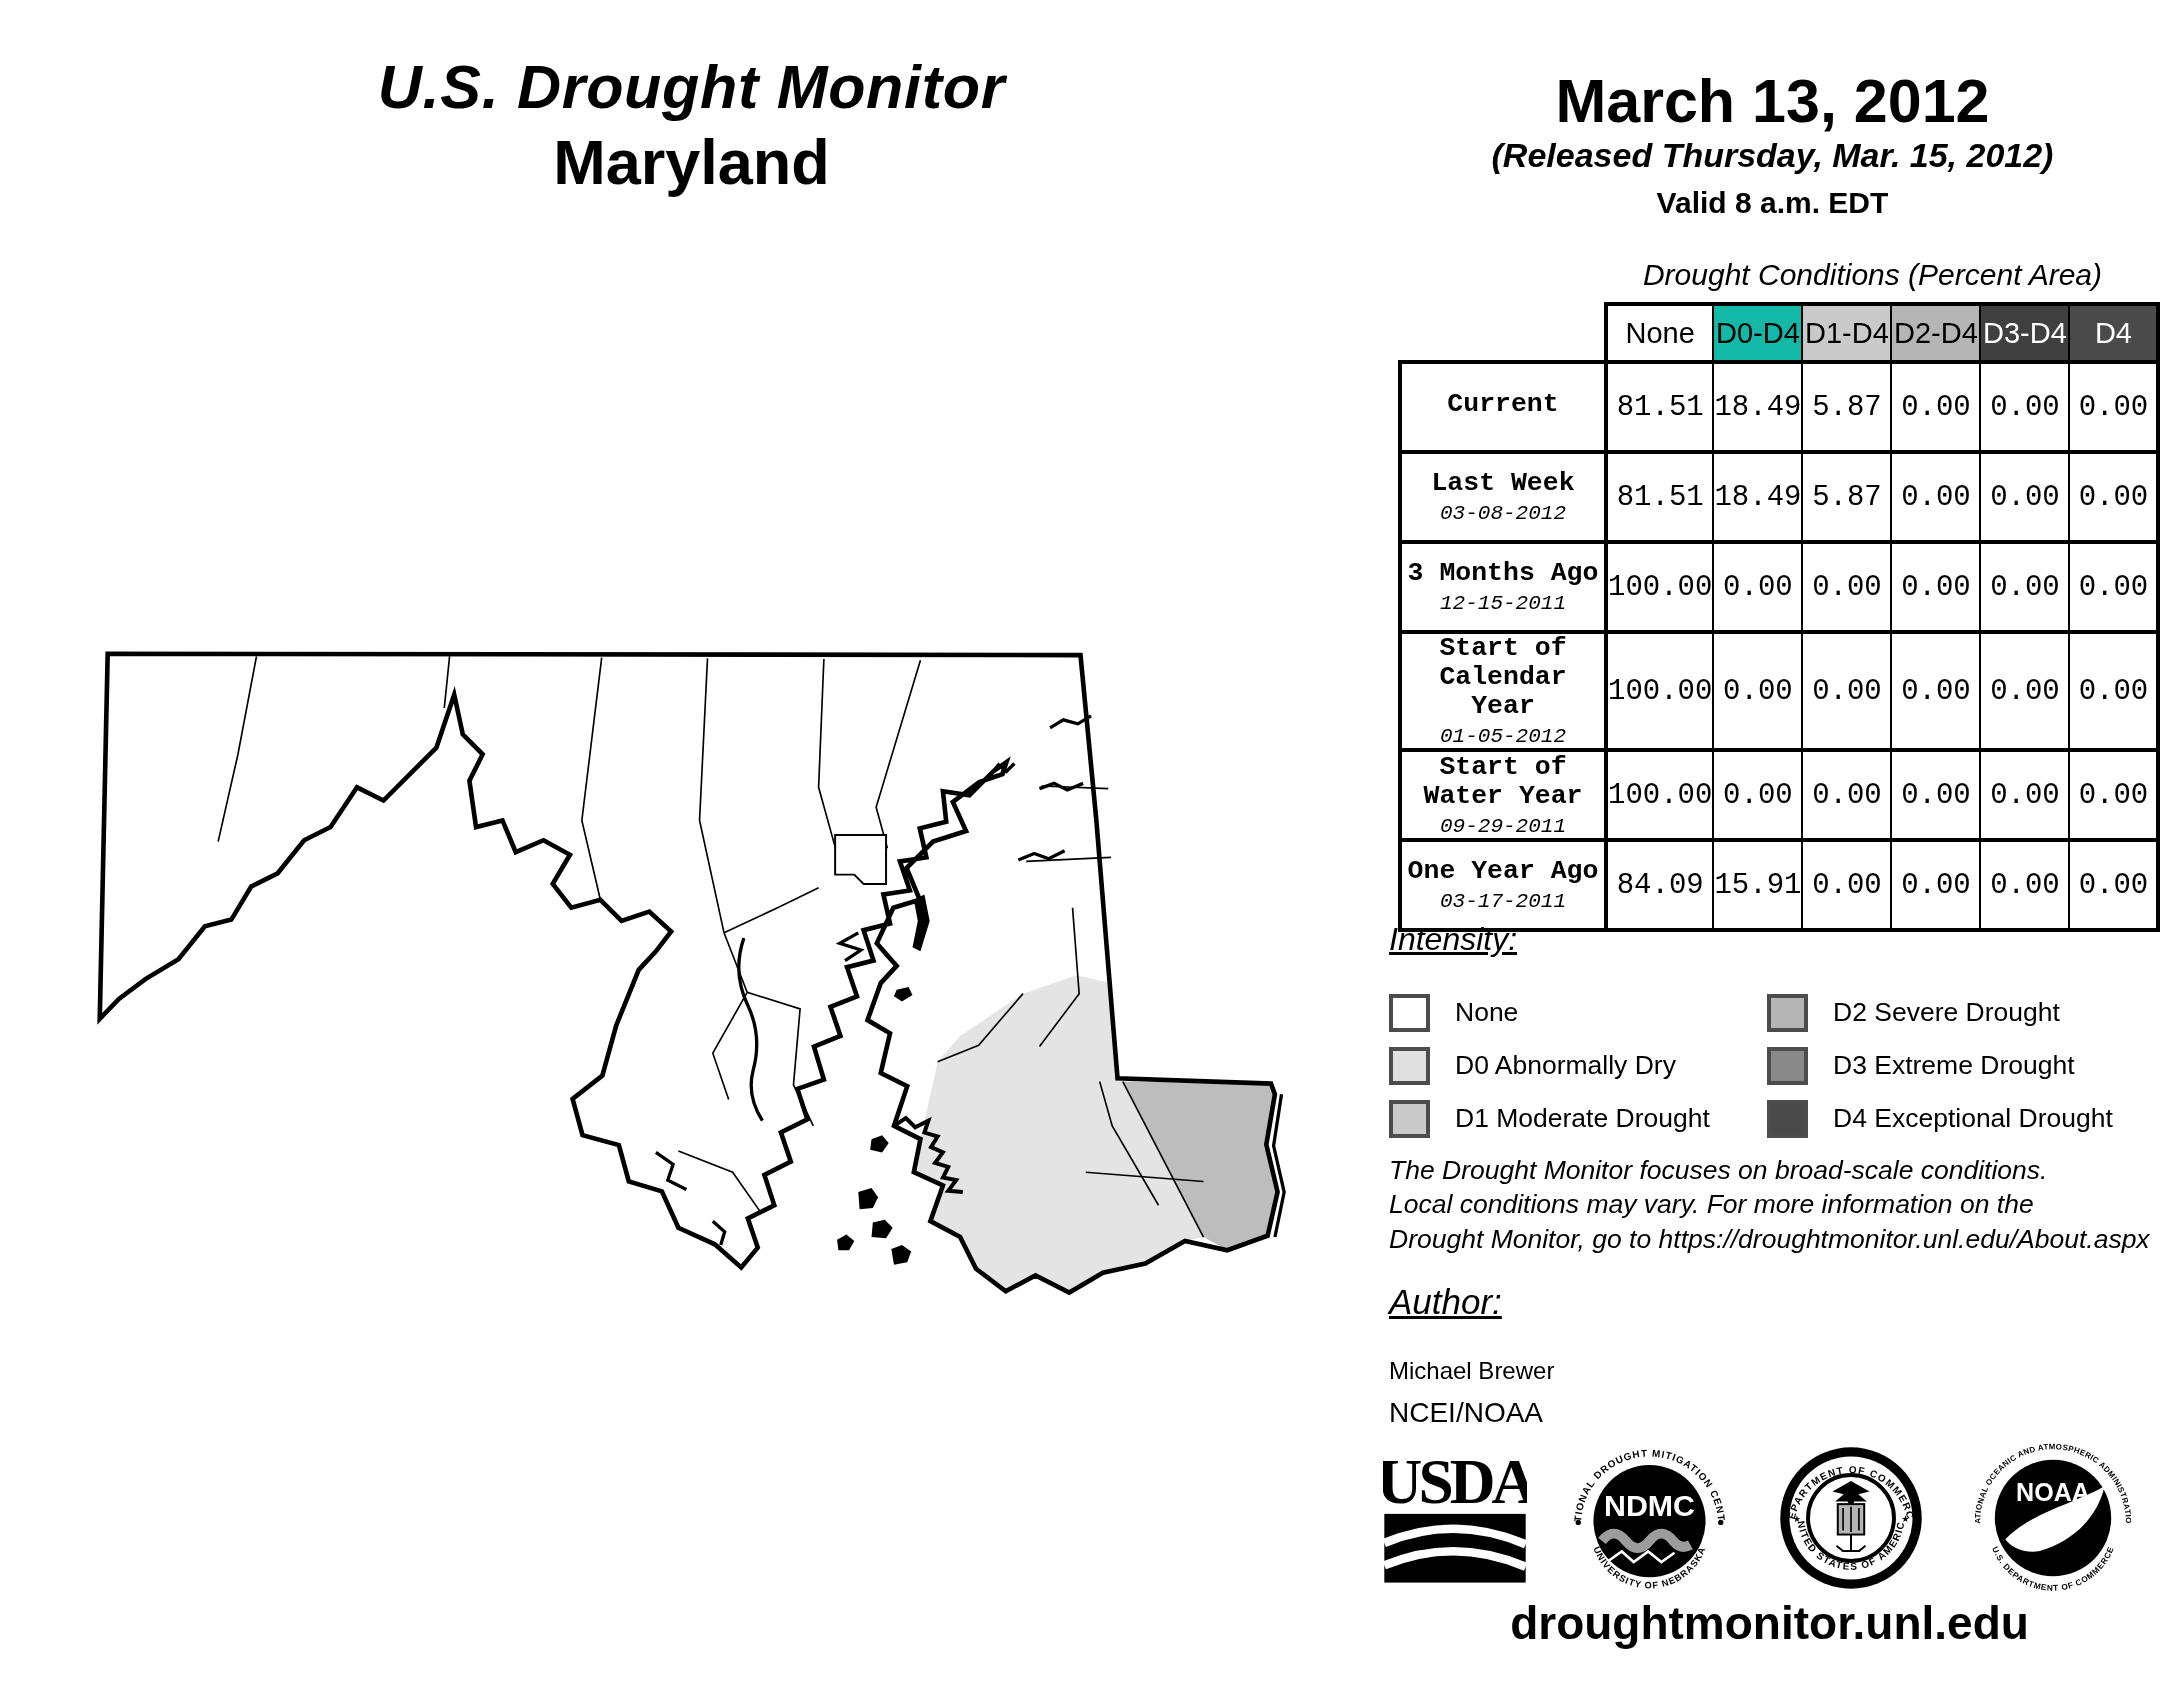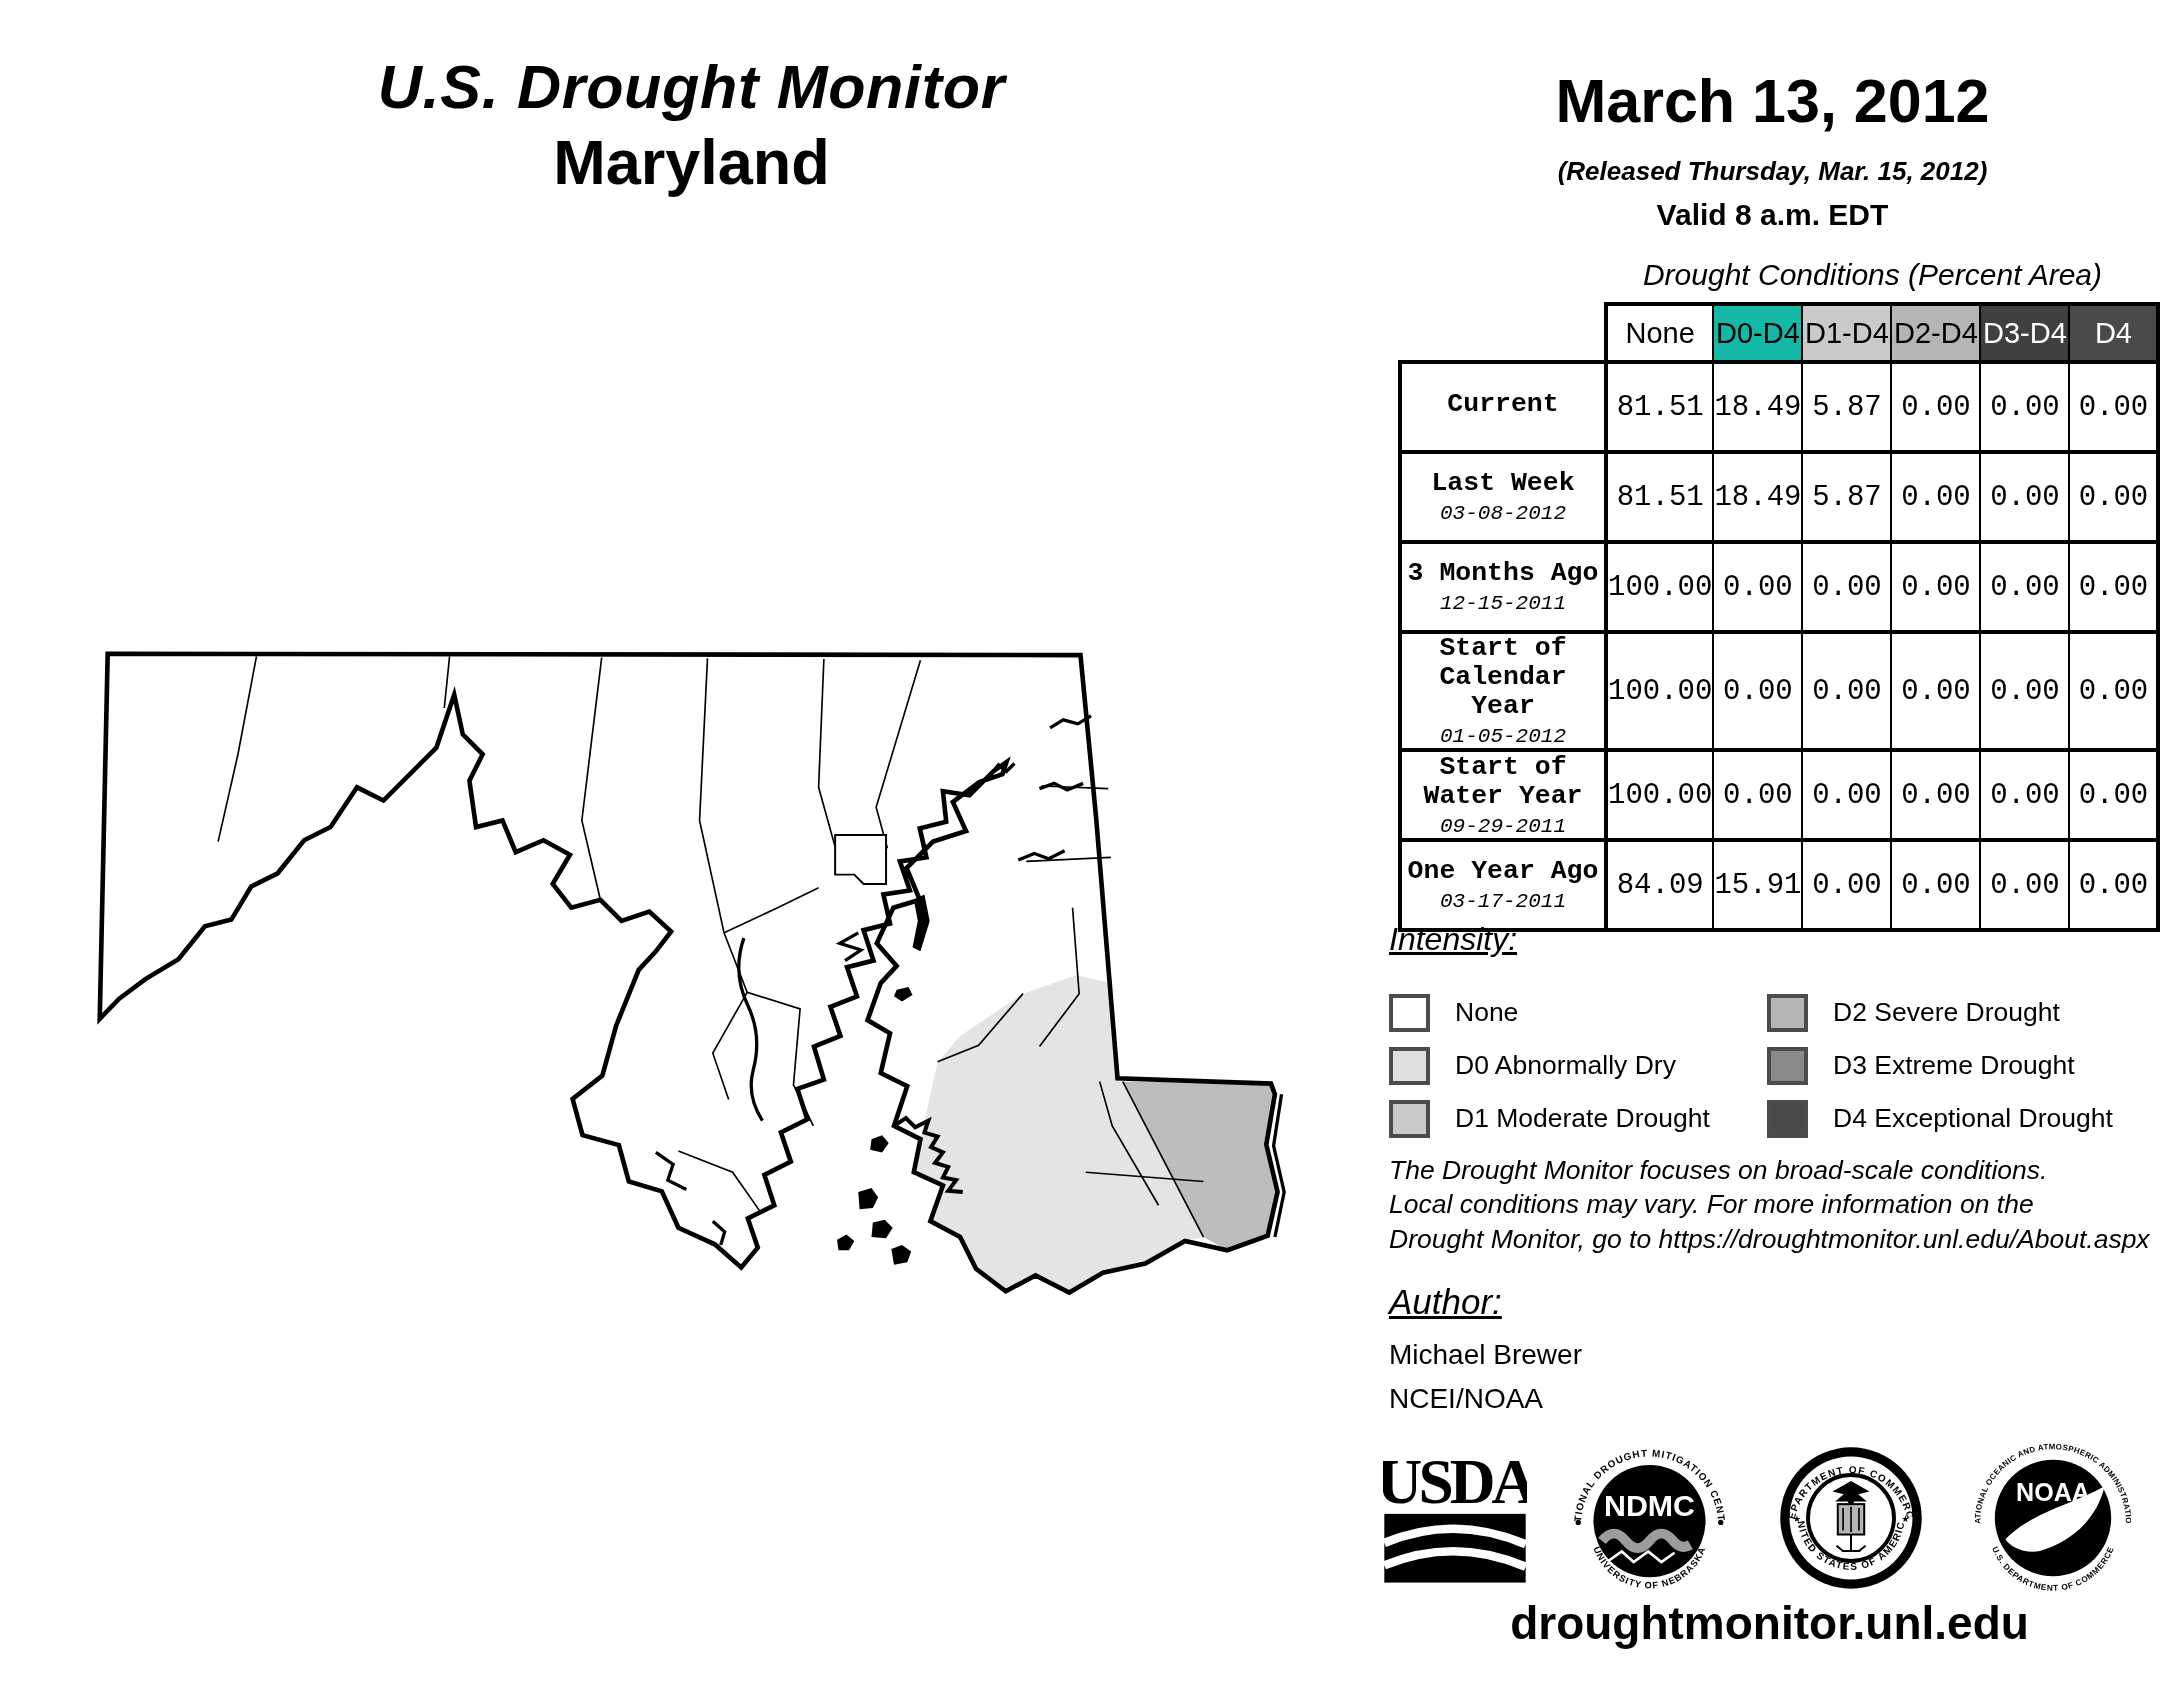--- a/index.html
+++ b/index.html
@@ -10,21 +10,21 @@
   }
   .abs { position:absolute; }
 
   
   .title-block { left:179px; top:52px; width:1025px; text-align:center; }
   .title-line1 { font-size:61px; font-weight:bold; font-style:italic; letter-spacing:0.7px; }
   .title-line2 { font-size:63px; font-weight:bold; margin-top:4px; }
 
   .date-block { left:1422px; top:66px; width:701px; text-align:center; }
   .date-main { font-size:61px; font-weight:bold; }
-  .date-released { font-size:26px; font-weight:bold; font-style:italic; margin-top:20px; }
+  .date-released { font-size:34px; font-weight:bold; font-style:italic; margin-top:0; }
   .date-valid { font-size:30px; font-weight:bold; margin-top:10.6px; }
 
   .table-caption { left:1608px; top:258px; width:529px; text-align:center;
                    font-size:30px; font-style:italic; }
 
   
   .dm-table { left:1398px; top:302px; border-collapse:collapse; table-layout:fixed; }
   .dm-table col.c-label { width:206px; }
   .dm-table col.c-data  { width:89px; }
   .dm-table th, .dm-table td { text-align:center; vertical-align:middle; background:#fff; }
@@ -51,21 +51,21 @@
   .legend-grid { margin-top:28px; display:grid; grid-template-columns:378px 382px;
                  grid-template-rows:repeat(3, 53px); grid-auto-flow:column; }
   .legend-item { display:flex; align-items:center; }
   .legend-swatch { width:41px; height:38px; border:4px solid #4c4c4c; flex:0 0 auto; }
   .legend-label { font-size:26.5px; padding-left:25px; white-space:nowrap; }
 
   
   .disclaimer { left:1389px; top:1153px; width:774px; font-size:26.5px; font-style:italic; line-height:1.3; }
   .author-block { left:1389px; top:1282px; }
   .author-heading { font-size:35px; font-style:italic; text-decoration:underline; }
-  .author-name { font-size:28px; margin-top:17px; }
+  .author-name { font-size:24px; margin-top:35px; }
   .author-org  { font-size:28px; margin-top:12px; }
 
   
   .logos { left:1383px; top:1442px; width:748px; height:152px;
            display:flex; align-items:center; justify-content:space-between;gap:16px; }
   .footer-url { left:1419px; top:1596px; width:701px; text-align:center;
                 font-size:46px; font-weight:bold; }
 
   
   .map-wrap { left:79px; top:622px; width:1257px; height:701px; }

